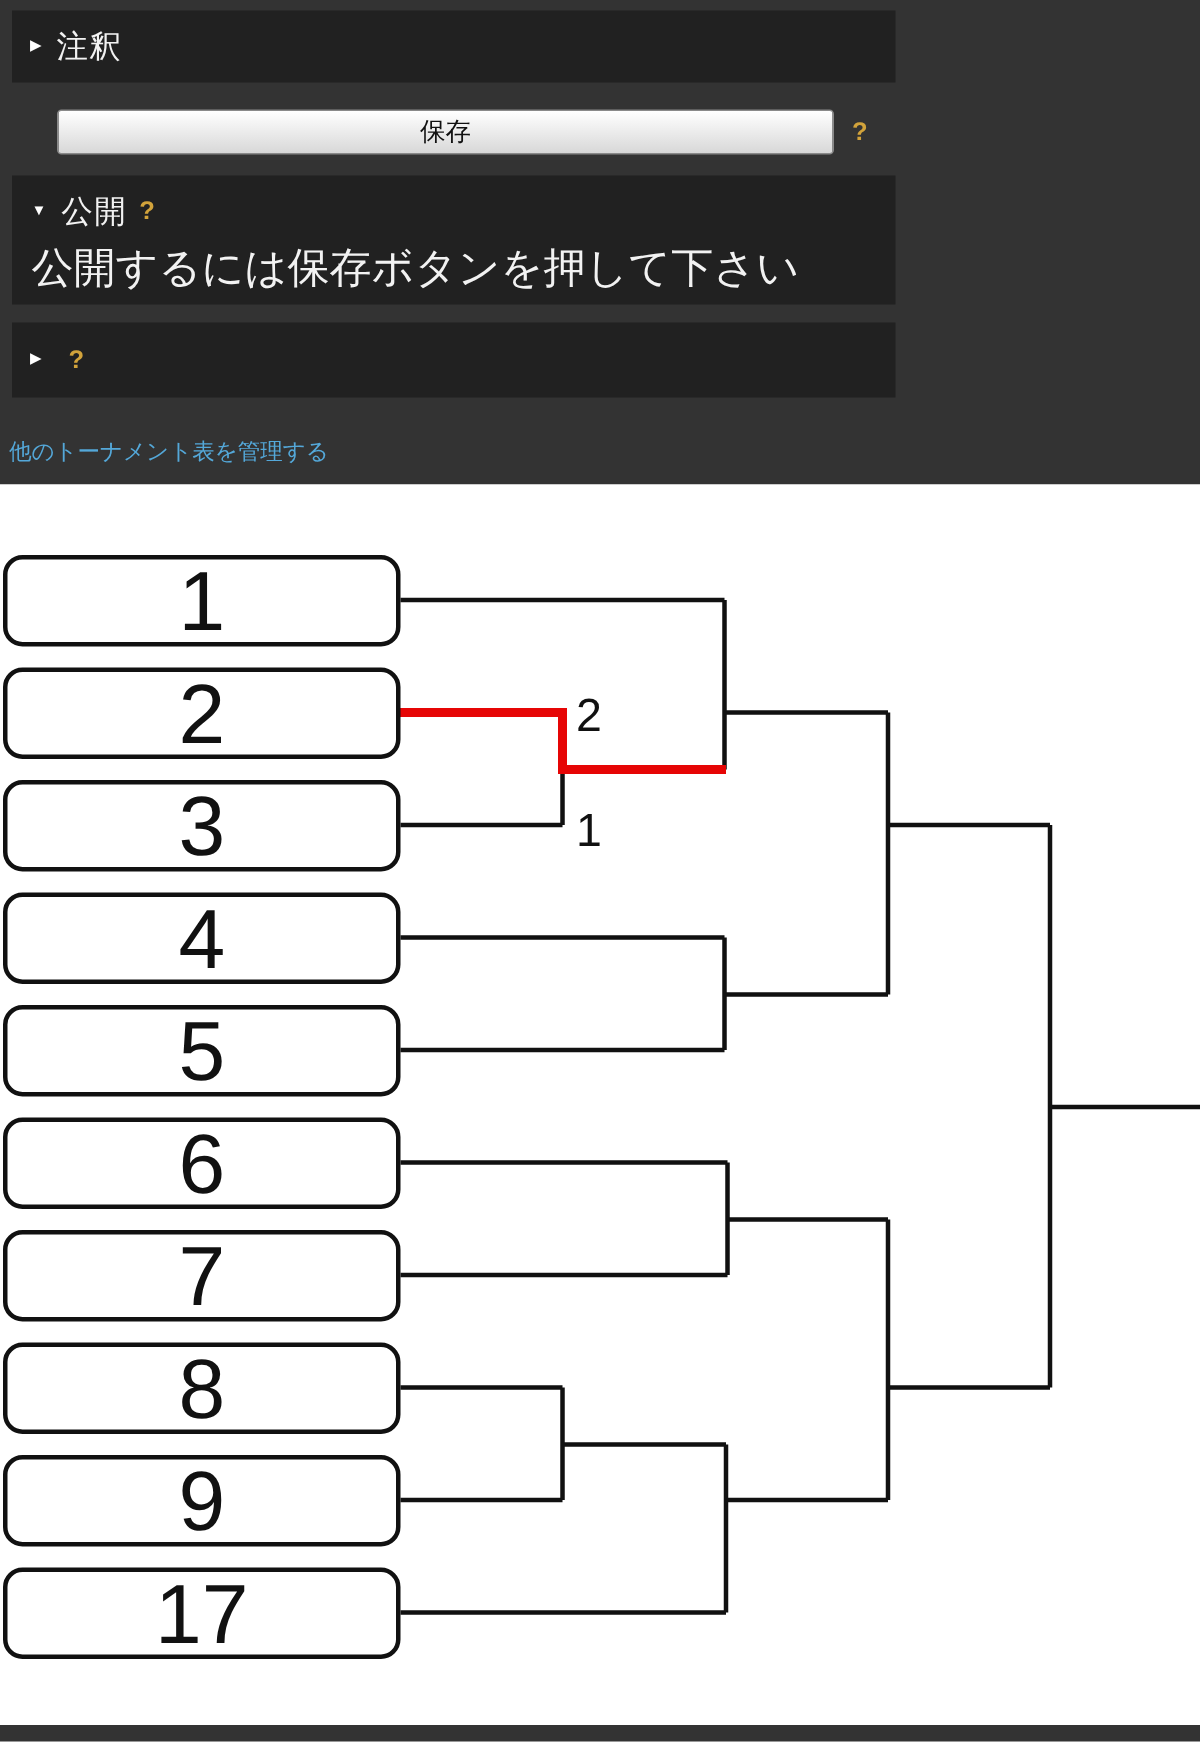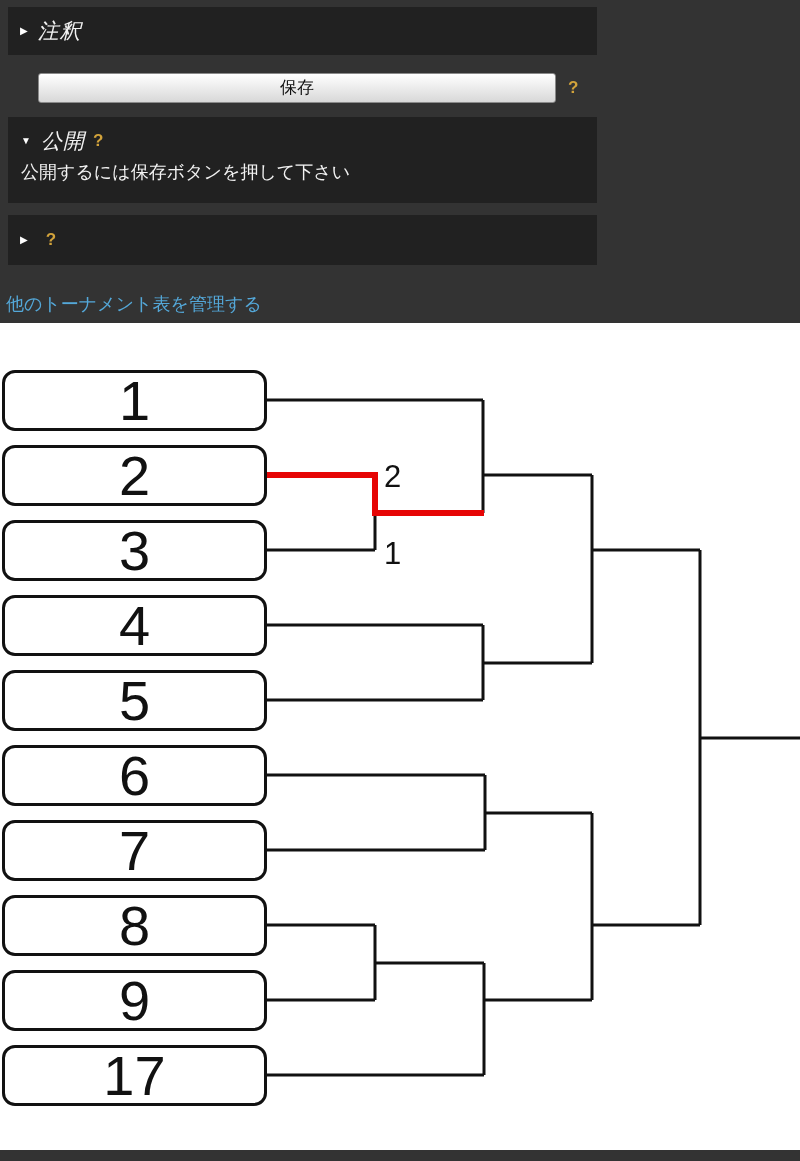--- a/index.html
+++ b/index.html
@@ -5,33 +5,33 @@
   html,body{margin:0;padding:0;background:#ffffff;}
   body{width:800px;height:1161px;position:relative;overflow:hidden;
        font-family:"Liberation Sans","DejaVu Sans",sans-serif;}
   
   .header{position:absolute;left:0;top:0;width:800px;height:323px;background:#333333;}
   .panel-bar{position:absolute;left:8px;width:589px;background:#212121;color:#f2f2f2;
              display:flex;align-items:center;box-sizing:border-box;padding-left:12px;}
   .bar-annotation{top:7px;height:48px;}
   .bar-download{top:215px;height:50px;}
   .tri{color:#ffffff;font-size:10px;margin-right:10px;line-height:1;}
-  .bar-label{font-size:21px;letter-spacing:1px;font-style:italic;}
+  .bar-label{font-size:21px;letter-spacing:1px;}
   .help{color:#d2a33b;font-weight:bold;font-size:17px;margin-left:8px;cursor:pointer;}
   .save-row{position:absolute;left:8px;top:73px;width:589px;height:30px;}
   .save-btn{position:absolute;left:30px;top:0;width:518px;height:30px;
             background:linear-gradient(#ffffff,#d8d8d8);border:1px solid #8a8a8a;
             border-radius:3px;font-size:17px;color:#111;text-align:center;
             line-height:28px;box-sizing:border-box;cursor:pointer;font-family:Liberation Serif, serif;}
   .save-help{position:absolute;left:552px;top:5px;}
   .publish-box{position:absolute;left:8px;top:117px;width:589px;height:86px;
                background:#212121;color:#f2f2f2;box-sizing:border-box;padding:9px 0 0 13px;}
   .publish-line1{display:flex;align-items:center;height:30px;}
-  .publish-msg{font-size:18px;margin-top:4px;}
-  .manage-link{position:absolute;left:6px;top:292px;font-size:18px;color:#54a8d9;
+  .publish-msg{font-size:28px;margin-top:4px;}
+  .manage-link{position:absolute;left:6px;top:292px;font-size:15px;color:#54a8d9;
                text-decoration:none;cursor:pointer;}
   
   .bracket{position:absolute;left:0;top:323px;width:800px;height:827px;background:#ffffff;}
   .bracket svg{position:absolute;left:0;top:0;}
   .slot{position:absolute;left:2px;width:265px;height:61px;box-sizing:border-box;
         background:#ffffff;border:3px solid #111111;border-radius:13px;
         display:flex;align-items:center;justify-content:center;
         font-size:56px;color:#111111;z-index:2;}
   .score{position:absolute;font-size:31px;color:#111111;line-height:31px;z-index:3;}
   .score-top{left:384px;top:138px;}

